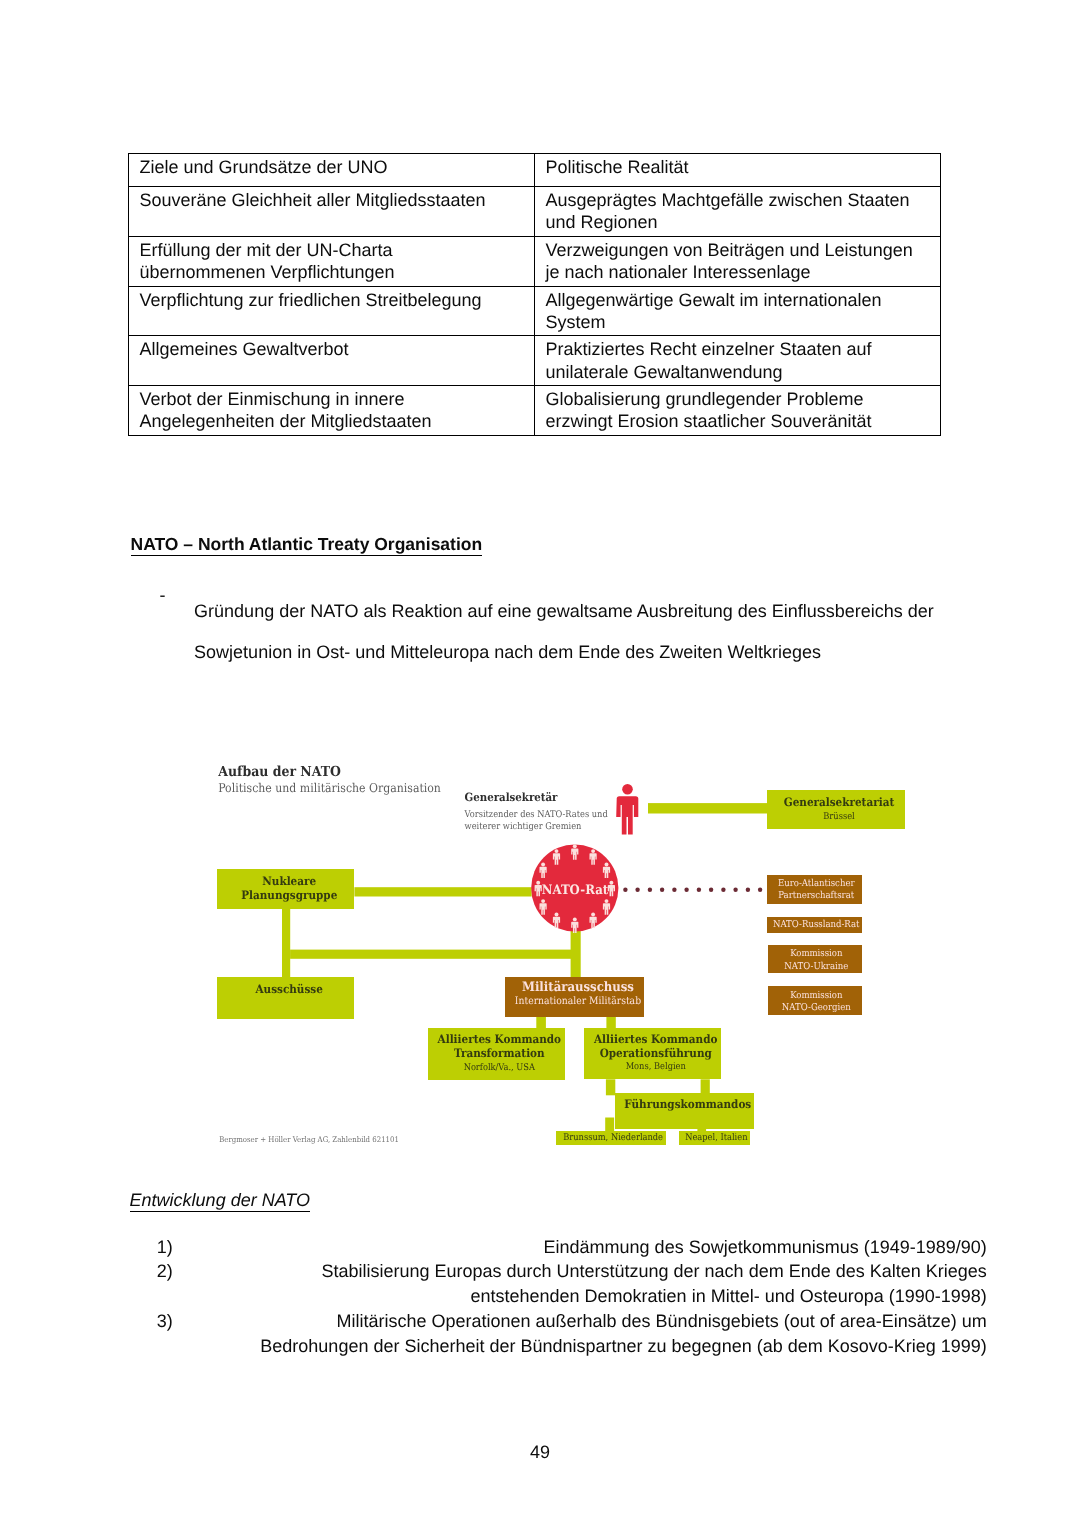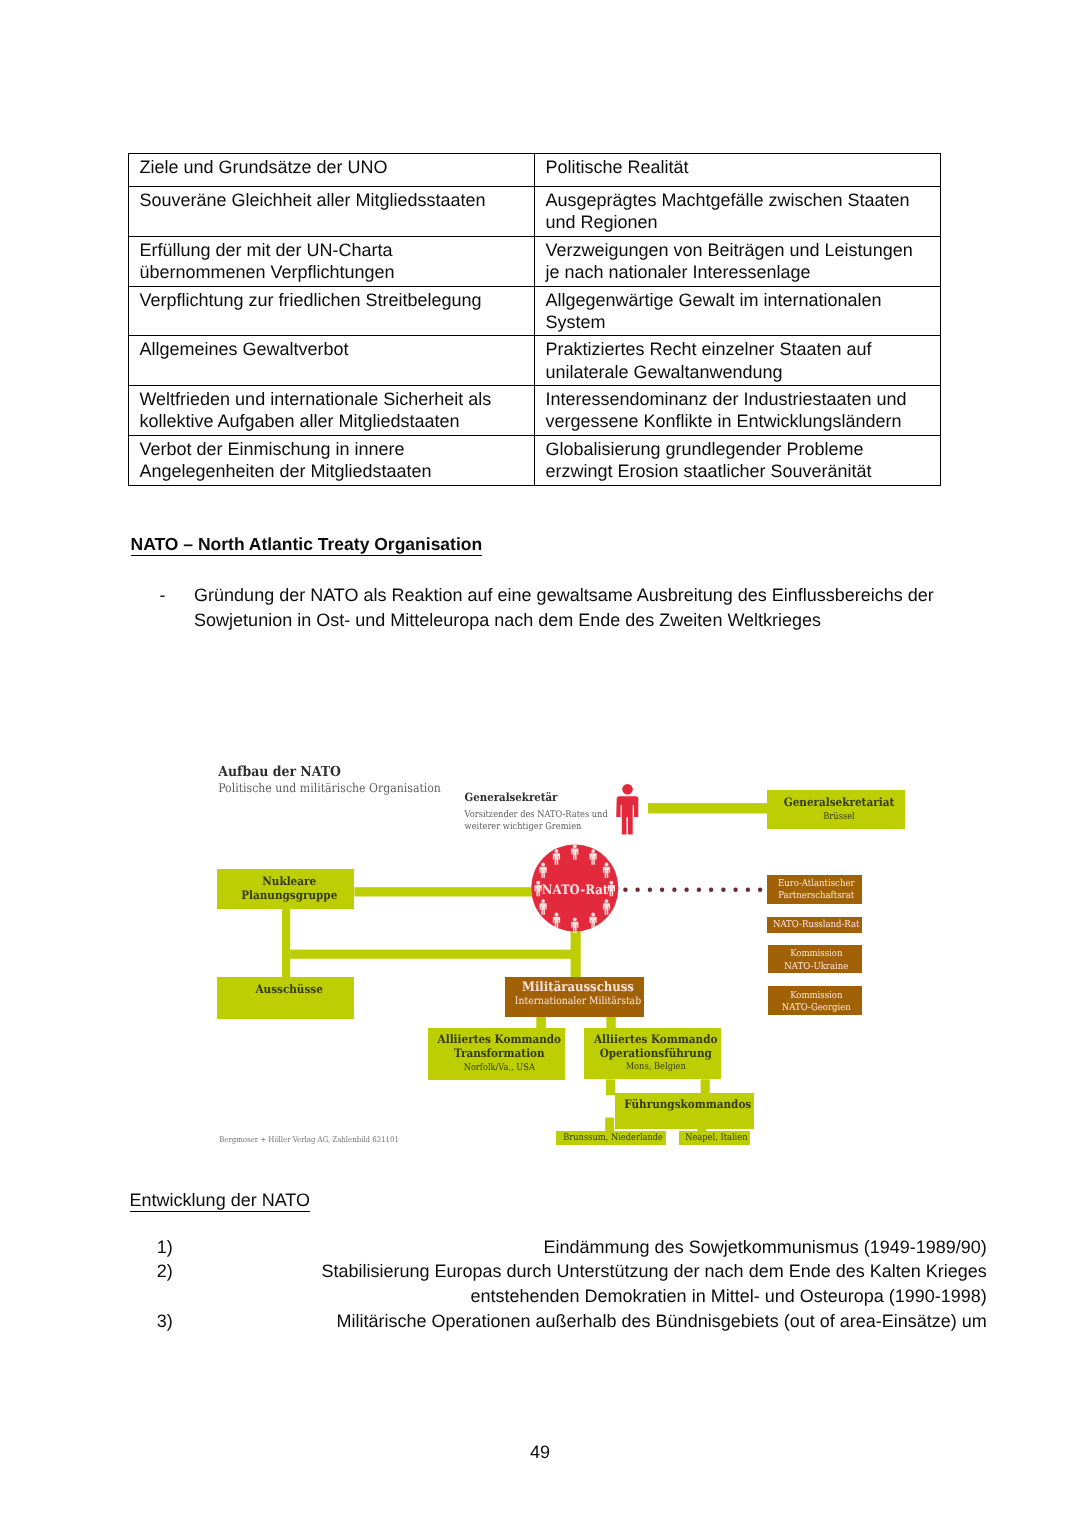--- a/index.html
+++ b/index.html
@@ -11,23 +11,23 @@
   table.uno td .ln{display:block;white-space:nowrap;}
   table.uno col.c1{width:406px;}
   table.uno tr.r1 td{height:30px;}
   table.uno tr.r2 td{height:46.75px;}
   
   .h-nato{position:absolute;left:130.5px;top:533.5px;font-size:17.5px;font-weight:bold;}
   .h-nato span{border-bottom:1.5px solid #000;padding-bottom:1px;}
   .bullet{position:absolute;left:159.5px;top:582.5px;width:800px;font-size:18px;line-height:25.6px;}
   .bullet .dash{position:absolute;left:0;top:0;}
   .bullet .txt{display:block;margin-left:34.6px;}
-  .bullet .txt .ln{display:block;white-space:nowrap;}
+  .bullet .txt .ln{display:block;white-space:nowrap;margin-top:16px;}
   .h-entw{position:absolute;left:129.6px;top:1189.5px;font-size:18px;}
-  .h-entw span{border-bottom:1.2px solid #000;padding-bottom:1px;}
+  .h-entw span{border-bottom:1.2px solid #000;padding-bottom:1px;font-style:italic;}
   .devlist{position:absolute;left:156.8px;top:1234.5px;width:830px;font-size:18px;line-height:24.8px;}
   .devlist .row{position:relative;}
   .devlist .num{position:absolute;left:0;top:0;}
   .devlist .body{display:block;margin-left:38.6px;}
   .devlist .body .ln{display:block;white-space:nowrap;text-align:right;}
 
 
   
   .diagram{position:absolute;left:0;top:0;width:1080px;height:1527px;font-family:"DejaVu Serif Condensed","DejaVu Serif",serif;}
   .dsvg{position:absolute;left:0;top:0;}
@@ -113,30 +113,20 @@
         <td>
             <span class="ln">Allgemeines Gewaltverbot</span>
           </td>
         <td>
             <span class="ln">Praktiziertes Recht einzelner Staaten auf</span>
             <span class="ln">unilaterale Gewaltanwendung</span>
           </td>
       </tr>
       <tr class="r2">
         <td>
-            <span class="ln">Weltfrieden und internationale Sicherheit als</span>
-            <span class="ln">kollektive Aufgaben aller Mitgliedstaaten</span>
-          </td>
-        <td>
-            <span class="ln">Interessendominanz der Industriestaaten und</span>
-            <span class="ln">vergessene Konflikte in Entwicklungsländern</span>
-          </td>
-      </tr>
-      <tr class="r2">
-        <td>
             <span class="ln">Verbot der Einmischung in innere</span>
             <span class="ln">Angelegenheiten der Mitgliedstaaten</span>
           </td>
         <td>
             <span class="ln">Globalisierung grundlegender Probleme</span>
             <span class="ln">erzwingt Erosion staatlicher Souveränität</span>
           </td>
       </tr>
     </tbody>
   </table>
@@ -308,18 +298,19 @@
       <span class="num">2)</span>
       <span class="body">
           <span class="ln">Stabilisierung Europas durch Unterstützung der nach dem Ende des Kalten Krieges</span>
           <span class="ln">entstehenden Demokratien in Mittel- und Osteuropa (1990-1998)</span>
         </span>
     </div>
     <div class="row">
       <span class="num">3)</span>
       <span class="body">
           <span class="ln">Militärische Operationen außerhalb des Bündnisgebiets (out of area-Einsätze) um</span>
+          <span class="ln">Bedrohungen der Sicherheit der Bündnispartner zu begegnen (ab dem Kosovo-Krieg 1999)</span>
         </span>
     </div>
   </div>
 
   <div class="pageno">49</div>
 </div>
 
 </body></html>

